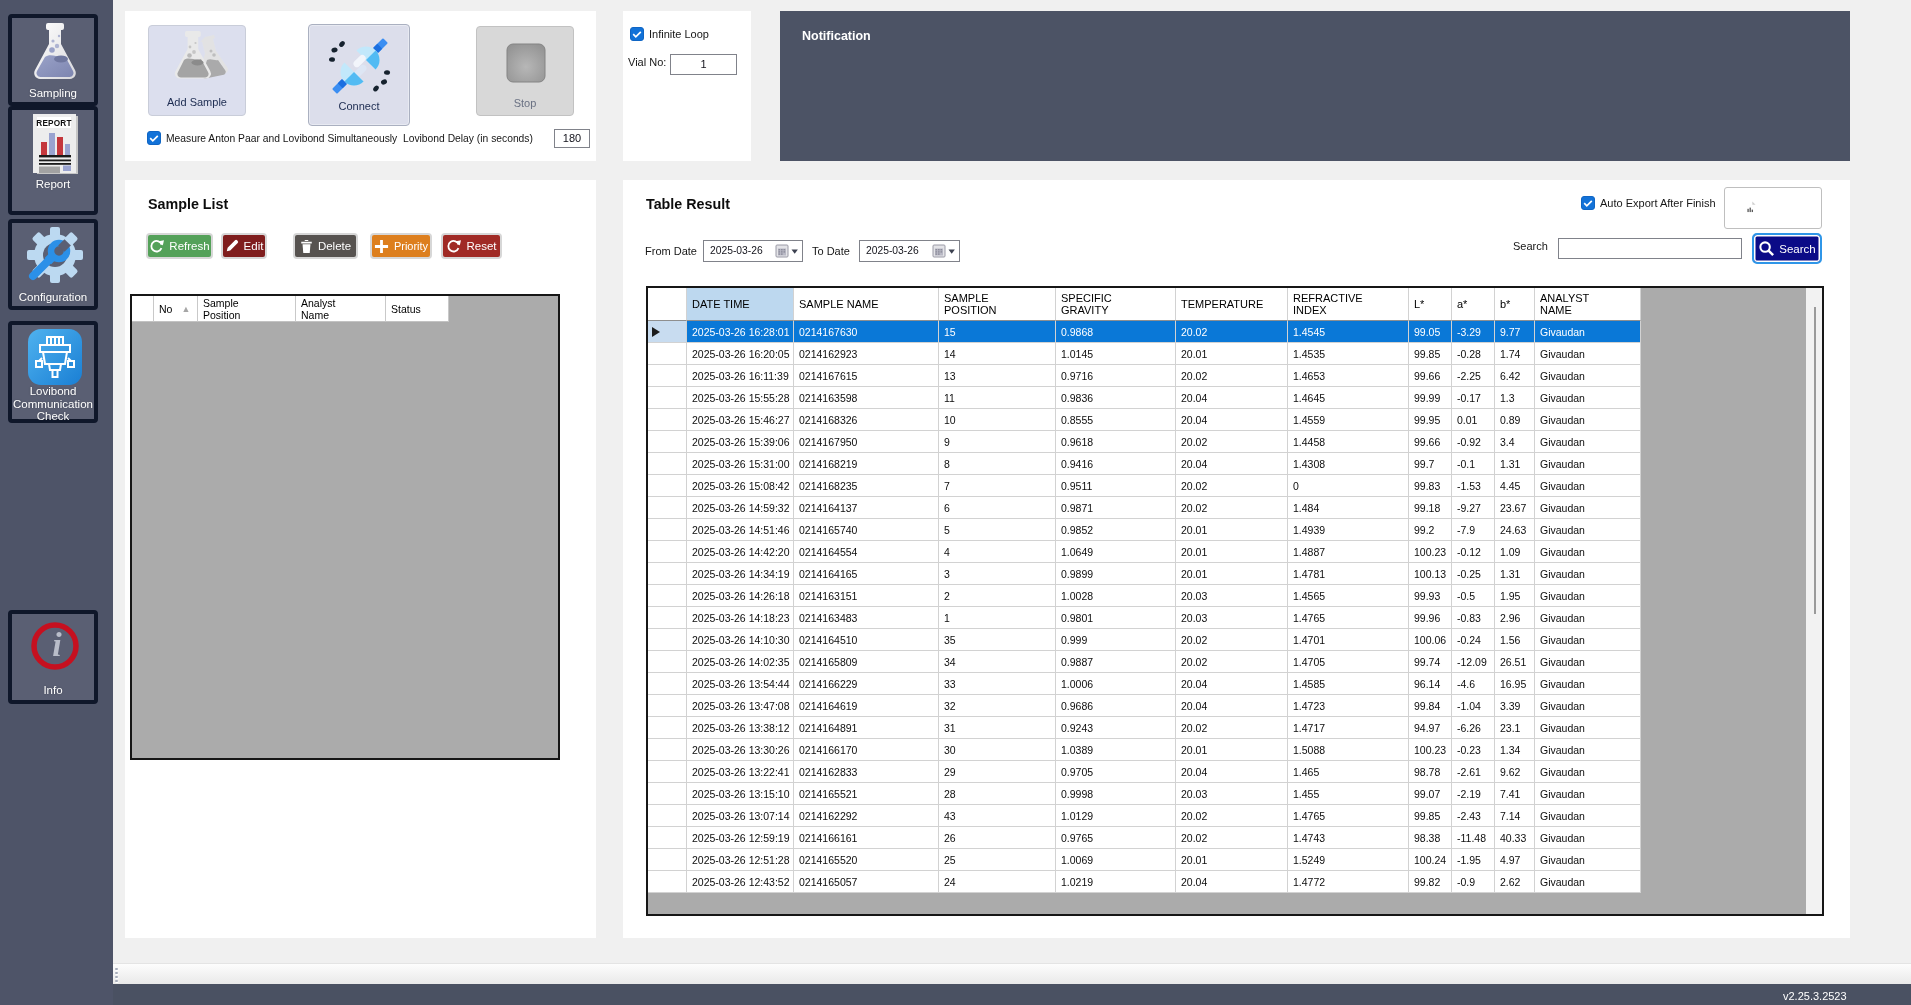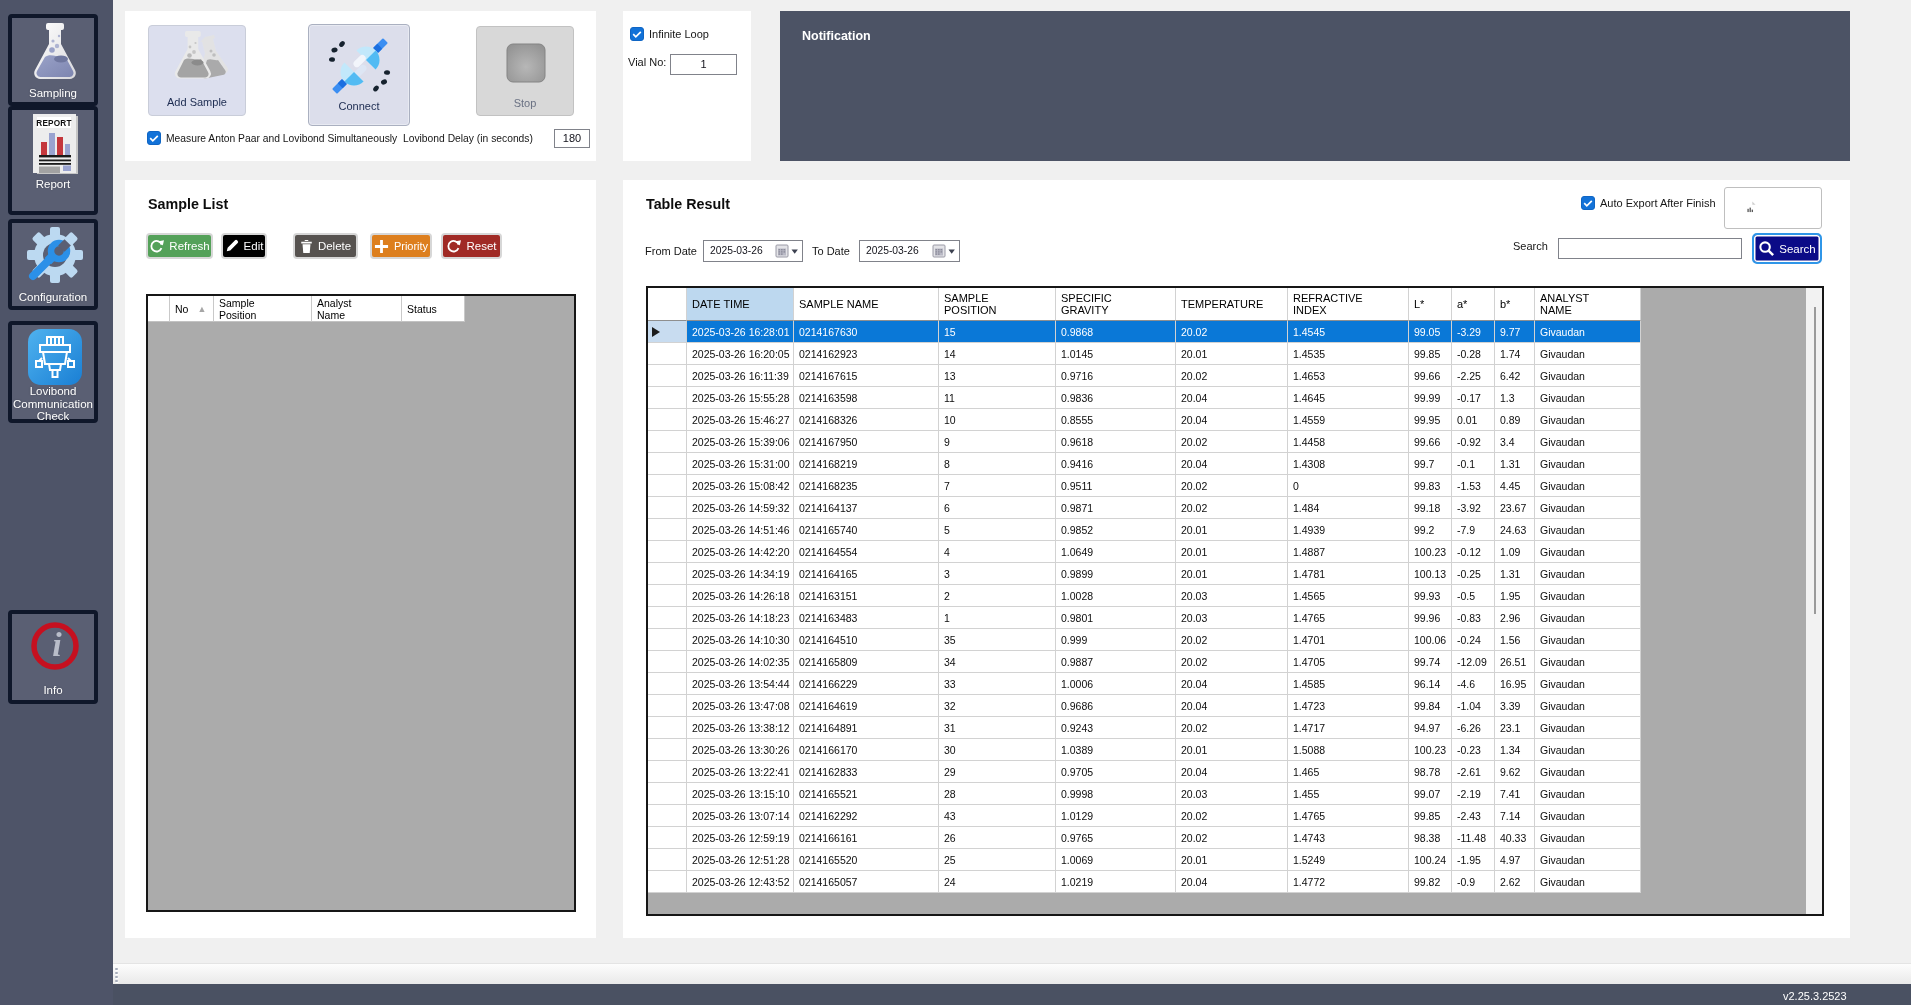--- a/index.html
+++ b/index.html
@@ -20,21 +20,21 @@
 .mtab th {background:#fff;height:33px;border-right:1px solid #d2d2d2;border-bottom:1px solid #8f8f8f;vertical-align:middle;line-height:12.5px;font-size:11px;color:#000}
 .mtab th.hsel {background:#bdd8ef}
 .mtab td {background:#fff;height:22px;border-right:1px solid #d2d2d2;border-bottom:1px solid #d2d2d2;color:#0c0c0c}
 .mtab td.fill,.mtab th.fill {background:#ababab;border-right:none;border-bottom:none}
 .mtab tr.sel td {background:#0a78d7;color:#fff}
 .mtab tr.sel td.rh {background:#c8dcf0}
 .mtab tr.sel td.fill {background:#ababab}
 .mtab td.rh {background:#fff;position:relative}
 .mtab td.rhsel {background:#c8dcf0}
 .arrow {position:absolute;left:4px;top:5.5px;width:0;height:0;border-left:8px solid #1c1c1c;border-top:5.5px solid transparent;border-bottom:5.5px solid transparent}
-.stab {position:absolute;left:146px;top:294px;width:430px;height:618px;border:2px solid #161616;background:#ababab}
+.stab {position:absolute;left:130px;top:294px;width:430px;height:466px;border:2px solid #161616;background:#ababab}
 .stab .hc {position:absolute;top:0;height:26px;background:#fff;border-right:1px solid #c9c9c9;border-bottom:1px solid #c2c2c2;font-size:10.5px;line-height:12px;color:#000;padding:0 0 0 5px;display:flex;align-items:center}
 .grip i {display:block;width:2.5px;height:2.5px;background:#a7adba;border-radius:50%;margin:1.6px 0;box-shadow:0.5px 1px 0 #fff}
 </style></head>
 <body>
 
 <div class="sidebar"></div>
 <div class="sbtn" style="top:14px;height:92px">
   <div class="abs" style="left:11px;top:1px"><svg width="64" height="66" viewBox="0 0 64 66">
 <defs>
           <linearGradient id="fw" x1="0" y1="0" x2="1" y2="1">
@@ -203,21 +203,21 @@
 
 <div class="panel" style="left:780px;top:11px;width:1070px;height:150px;background:#4c5365"></div>
 <div class="abs" style="left:802px;top:29px;font-size:12.5px;font-weight:bold;color:#fff">Notification</div>
 
 <div class="panel" style="left:125px;top:180px;width:471px;height:758px"></div>
 <div class="titl" style="left:148px;top:196px">Sample List</div>
 <div class="cbtn" style="left:146px;top:233px;width:67px;background:#54a159"><svg width="15" height="15" viewBox="0 0 16 16">
       <path d="M13.3 9.8 a5.6 5.6 0 1 1 0.2 -3.6" fill="none" stroke="#fff" stroke-width="1.9"></path>
       <path d="M10.4 2.5 L16 1.2 14.7 6.8 z" fill="#fff"></path>
     </svg>Refresh</div>
-<div class="cbtn" style="left:221px;top:233px;width:46px;background:#000000;color:#fdfeff"><svg width="14" height="14" viewBox="0 0 16 16">
+<div class="cbtn" style="left:221px;top:233px;width:46px;background:#7f1d1d;color:#fdfeff"><svg width="14" height="14" viewBox="0 0 16 16">
       <path d="M2 14 l1 -4 8.5 -8.5 a1.6 1.6 0 0 1 2.3 0 l0.7 0.7 a1.6 1.6 0 0 1 0 2.3 L6 13 z" fill="#fff"></path>
     </svg>Edit</div>
 <div class="cbtn" style="left:293px;top:233px;width:65px;background:#575350"><svg width="13" height="14" viewBox="0 0 14 16">
       <path d="M1 3 h12 v2 h-12 z M5.5 1 h3 l1 1.2 h-5 z" fill="#fff"></path>
       <path d="M2.5 6 h9 l-0.8 10 h-7.4 z" fill="#fff"></path>
     </svg>Delete</div>
 <div class="cbtn" style="left:370px;top:233px;width:62px;background:#dd7f1e;font-size:11px"><svg width="15" height="15" viewBox="0 0 16 16">
       <path d="M6.5 1 h3 v5.5 H15 v3 H9.5 V15 h-3 V9.5 H1 v-3 h5.5 z" fill="#fff"></path>
     </svg>Priority</div>
 <div class="cbtn" style="left:441px;top:233px;width:61px;background:#a02a25"><svg width="15" height="15" viewBox="0 0 16 16">
@@ -436,21 +436,21 @@
         </tr>
 <tr>
           <td class="rh"></td>
           <td>2025-03-26 14:59:32</td>
           <td>0214164137</td>
           <td>6</td>
           <td>0.9871</td>
           <td>20.02</td>
           <td>1.484</td>
           <td>99.18</td>
-          <td>-3.92</td>
+          <td>-9.27</td>
           <td>23.67</td>
           <td>Givaudan</td>
           <td class="fill"></td>
         </tr>
 <tr>
           <td class="rh"></td>
           <td>2025-03-26 14:51:46</td>
           <td>0214165740</td>
           <td>5</td>
           <td>0.9852</td>

